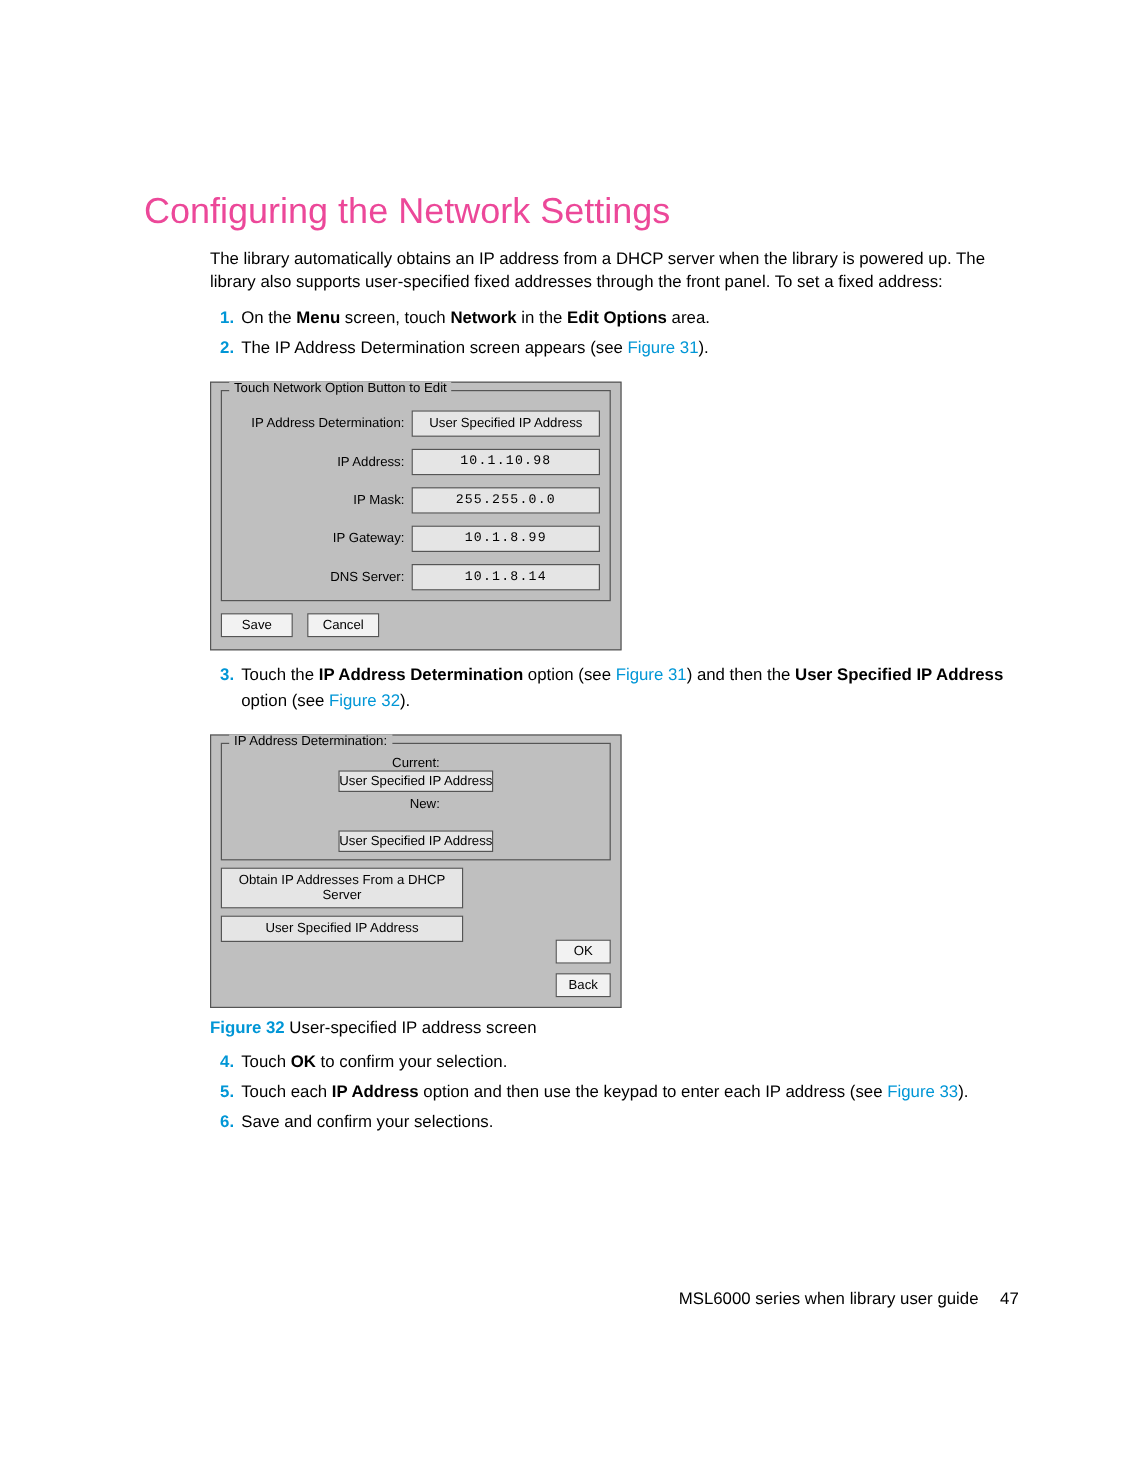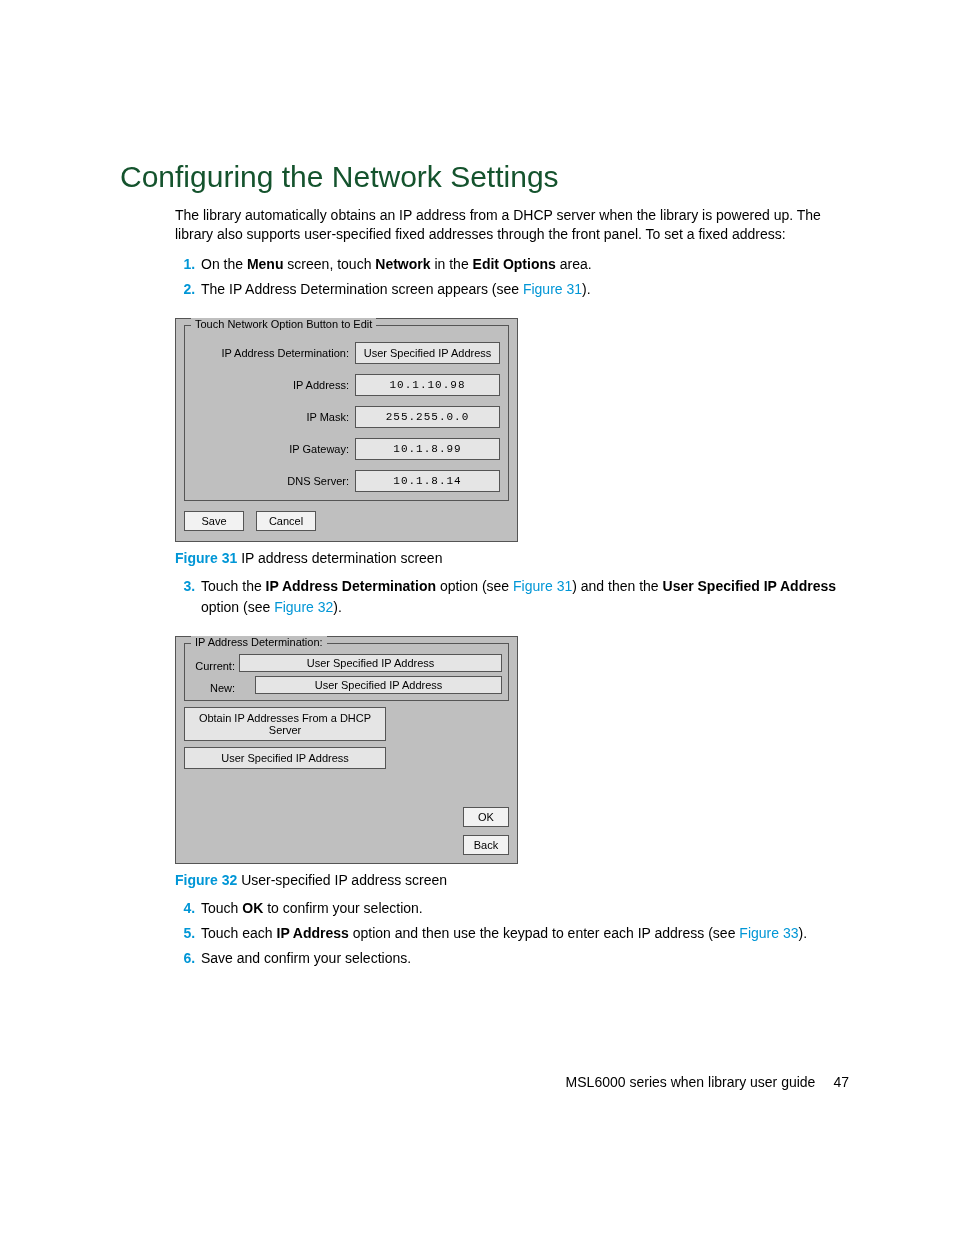--- a/index.html
+++ b/index.html
@@ -12,21 +12,21 @@
     height: 1235px;
     position: relative;
   }
   .page {
     padding: 160px 105px 0 120px;
   }
   h1.title {
     font-family: Arial, Helvetica, sans-serif;
     font-weight: 300;
     font-size: 30px;
-    color: #14532d;
+    color: #ec4899;
     margin: 0 0 12px 0;
   }
   .intro {
     margin-left: 55px;
     font-size: 14px;
     line-height: 1.35;
   }
   ol.steps {
     margin: 10px 0 0 55px;
     padding-left: 24px;
@@ -60,21 +60,21 @@
     background: #bfbfbf;
     border: 1px solid #555;
     padding: 6px 8px 10px 8px;
     font-family: Tahoma, Arial, sans-serif;
     font-size: 11px;
     color: #000;
   }
   .group-border {
     border: 1px solid #555;
     position: relative;
-    padding: 16px 8px 8px 24px;
+    padding: 16px 8px 8px 12px;
   }
   .group-legend {
     position: absolute;
     top: -8px;
     left: 6px;
     background: #bfbfbf;
     padding: 0 4px;
     font-size: 11px;
   }
   .row31 {
@@ -124,22 +124,23 @@
     position: relative;
     height: 210px;
   }
   .group32 {
     border: 1px solid #555;
     position: relative;
     padding: 10px 6px 6px 6px;
   }
   .row32 {
     display: flex;
-    align-items: flex-end;
+    align-items: center;
     margin-bottom: 4px;
+    flex-direction: column;
   }
   .row32 .lbl2 {
     width: 44px;
     text-align: right;
     padding-right: 4px;
   }
   .row32 .val2 {
     flex: 1;
     background: #e5e5e5;
     border: 1px solid #555;
@@ -204,23 +205,20 @@
         <div class="lbl">DNS Server:</div>
         <div class="valbox">10.1.8.14</div>
       </div>
     </div>
     <div class="btnrow31">
       <div class="wbtn">Save</div>
       <div class="wbtn">Cancel</div>
     </div>
   </div>
 
-  <div class="fig-caption">
-    <span class="fig-label">Figure 31</span><span> IP address determination screen</span>
-  </div>
 
   <ol class="steps" start="3">
     <li>
       <span>Touch the </span><span class="bold">IP Address Determination</span><span> option (see </span><span class="link">Figure 31</span><span>) and then the </span><span class="bold">User Specified IP Address</span><span> option (see </span><span class="link">Figure 32</span><span>).</span>
     </li>
   </ol>
 
   <div class="panel32">
     <div class="group32">
       <div class="group-legend">IP Address Determination:</div>

